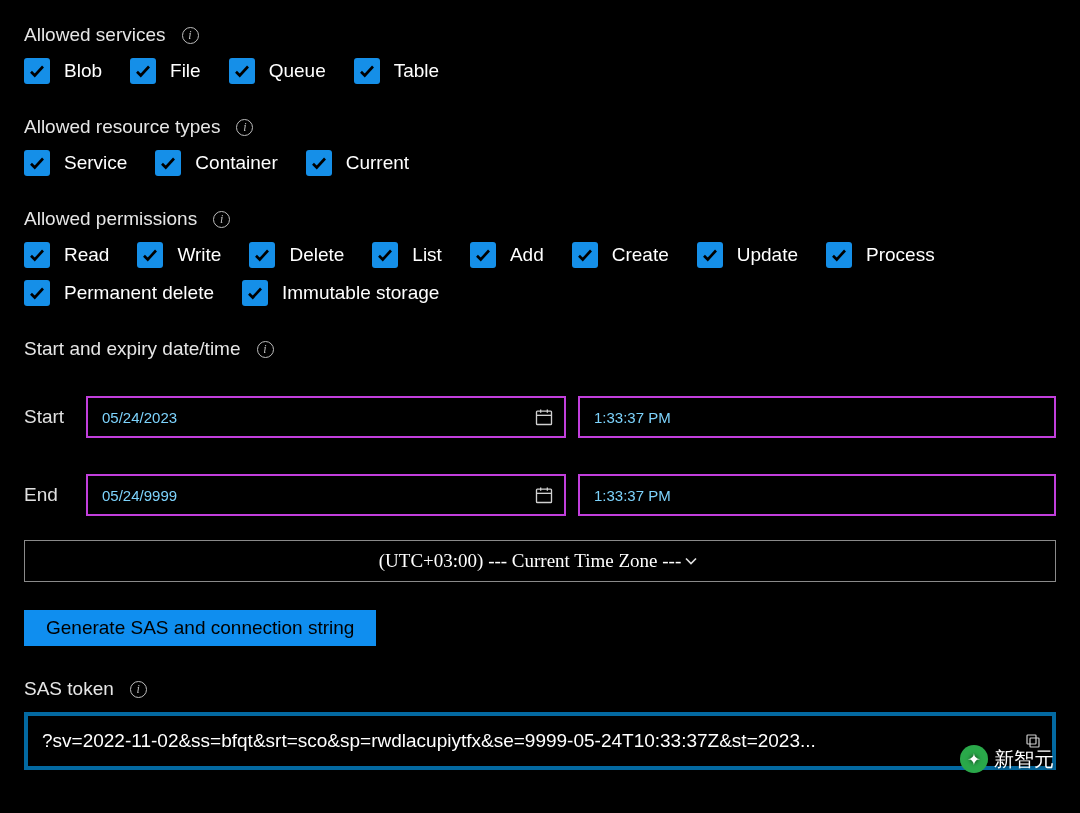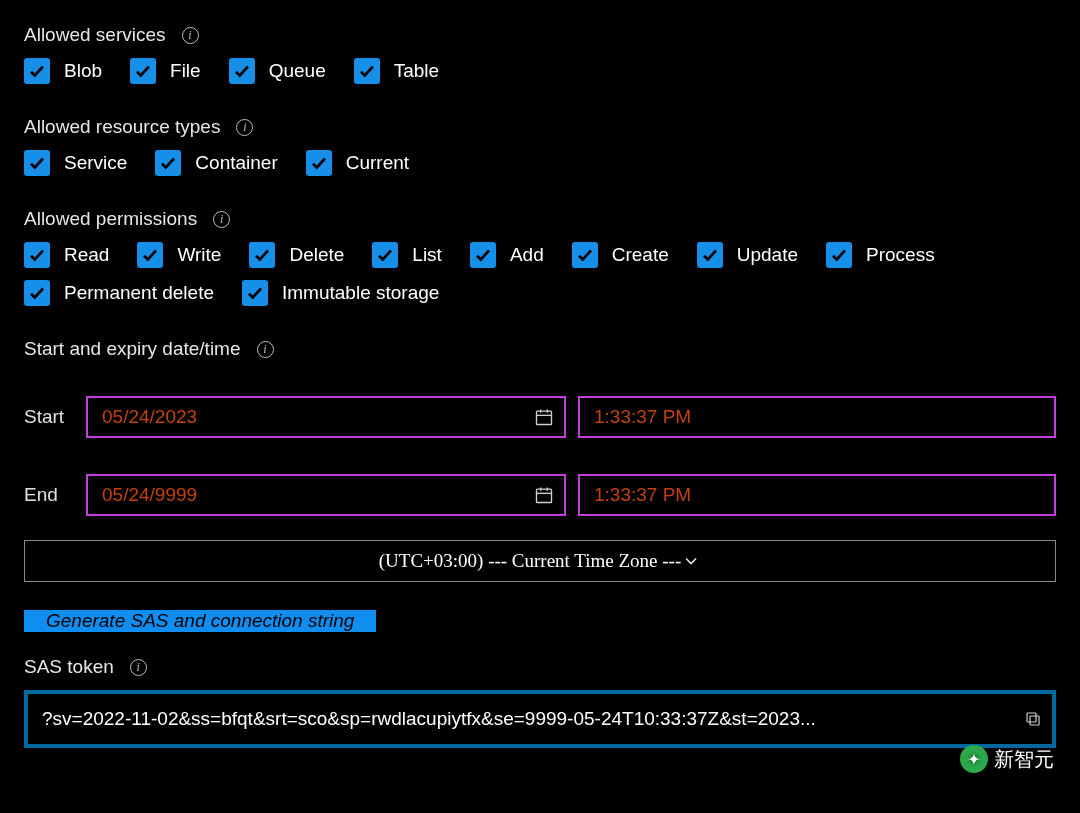--- a/index.html
+++ b/index.html
@@ -95,22 +95,22 @@
   }
   .dt-time-wrap {
     flex: 1;
     border: 2px solid #c23fdc;
     height: 42px;
     display: flex;
     align-items: center;
     padding: 8px 14px;
   }
   .dt-value {
-    color: #c2410c;
-    font-size: 19px;
+    color: #7dd3fc;
+    font-size: 15px;
   }
   .cal-icon {
     position: absolute;
     right: 10px;
     top: 50%;
     transform: translateY(-50%);
     width: 20px;
     height: 20px;
     stroke: #d0d0d0;
     fill: none;
@@ -133,24 +133,23 @@
     stroke: #e0e0e0;
     stroke-width: 2;
     fill: none;
   }
   .gen-button {
     background: #0f8eef;
     color: #000;
     font-size: 19px;
     font-weight: 500;
     border: none;
-    padding: 0 22px;
-    margin-bottom: 24px;
+    padding: 7px 22px;
+    margin-bottom: 32px;
     display: inline-block;
-    font-style: italic;
   }
   .sas-field {
     border: 4px solid #0369a1;
     height: 58px;
     display: flex;
     align-items: center;
     padding: 0 46px 0 14px;
     position: relative;
     white-space: nowrap;
     overflow: hidden;

